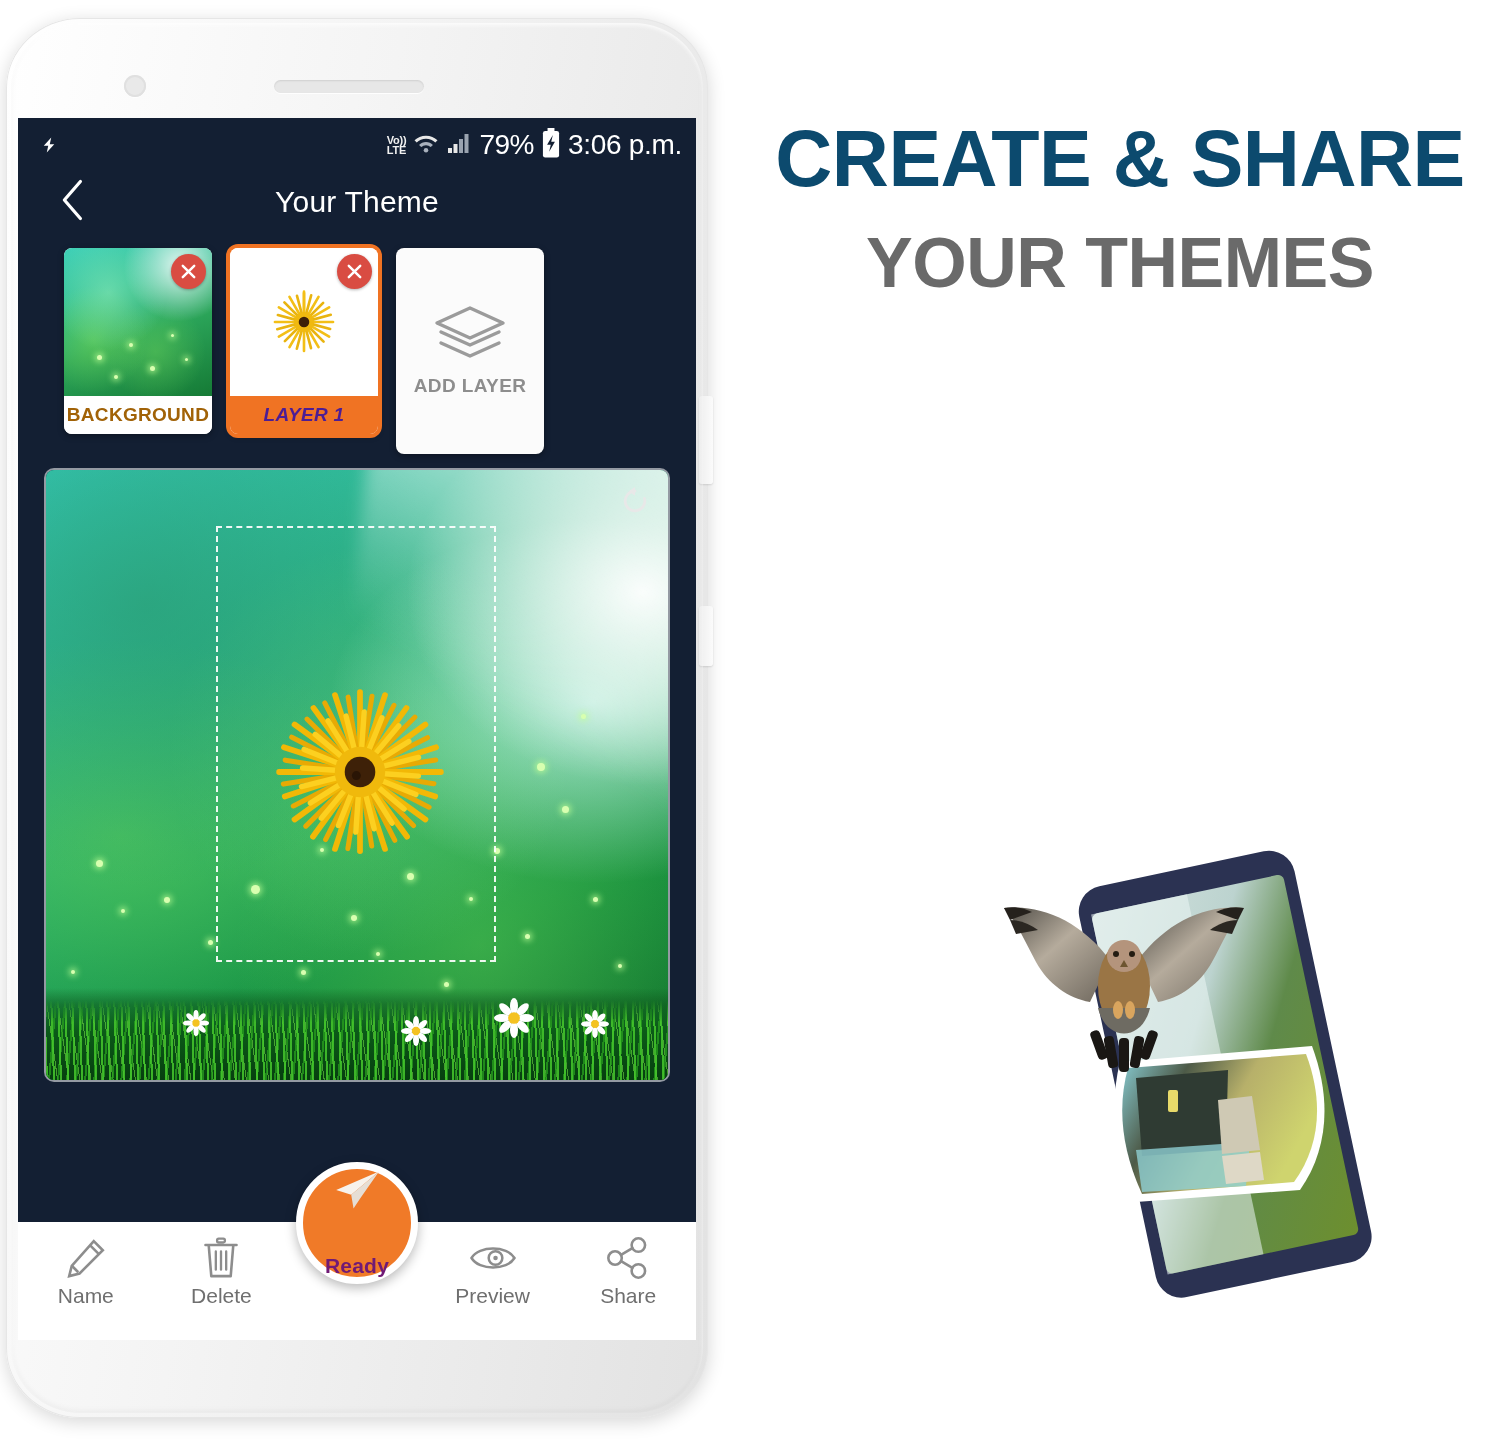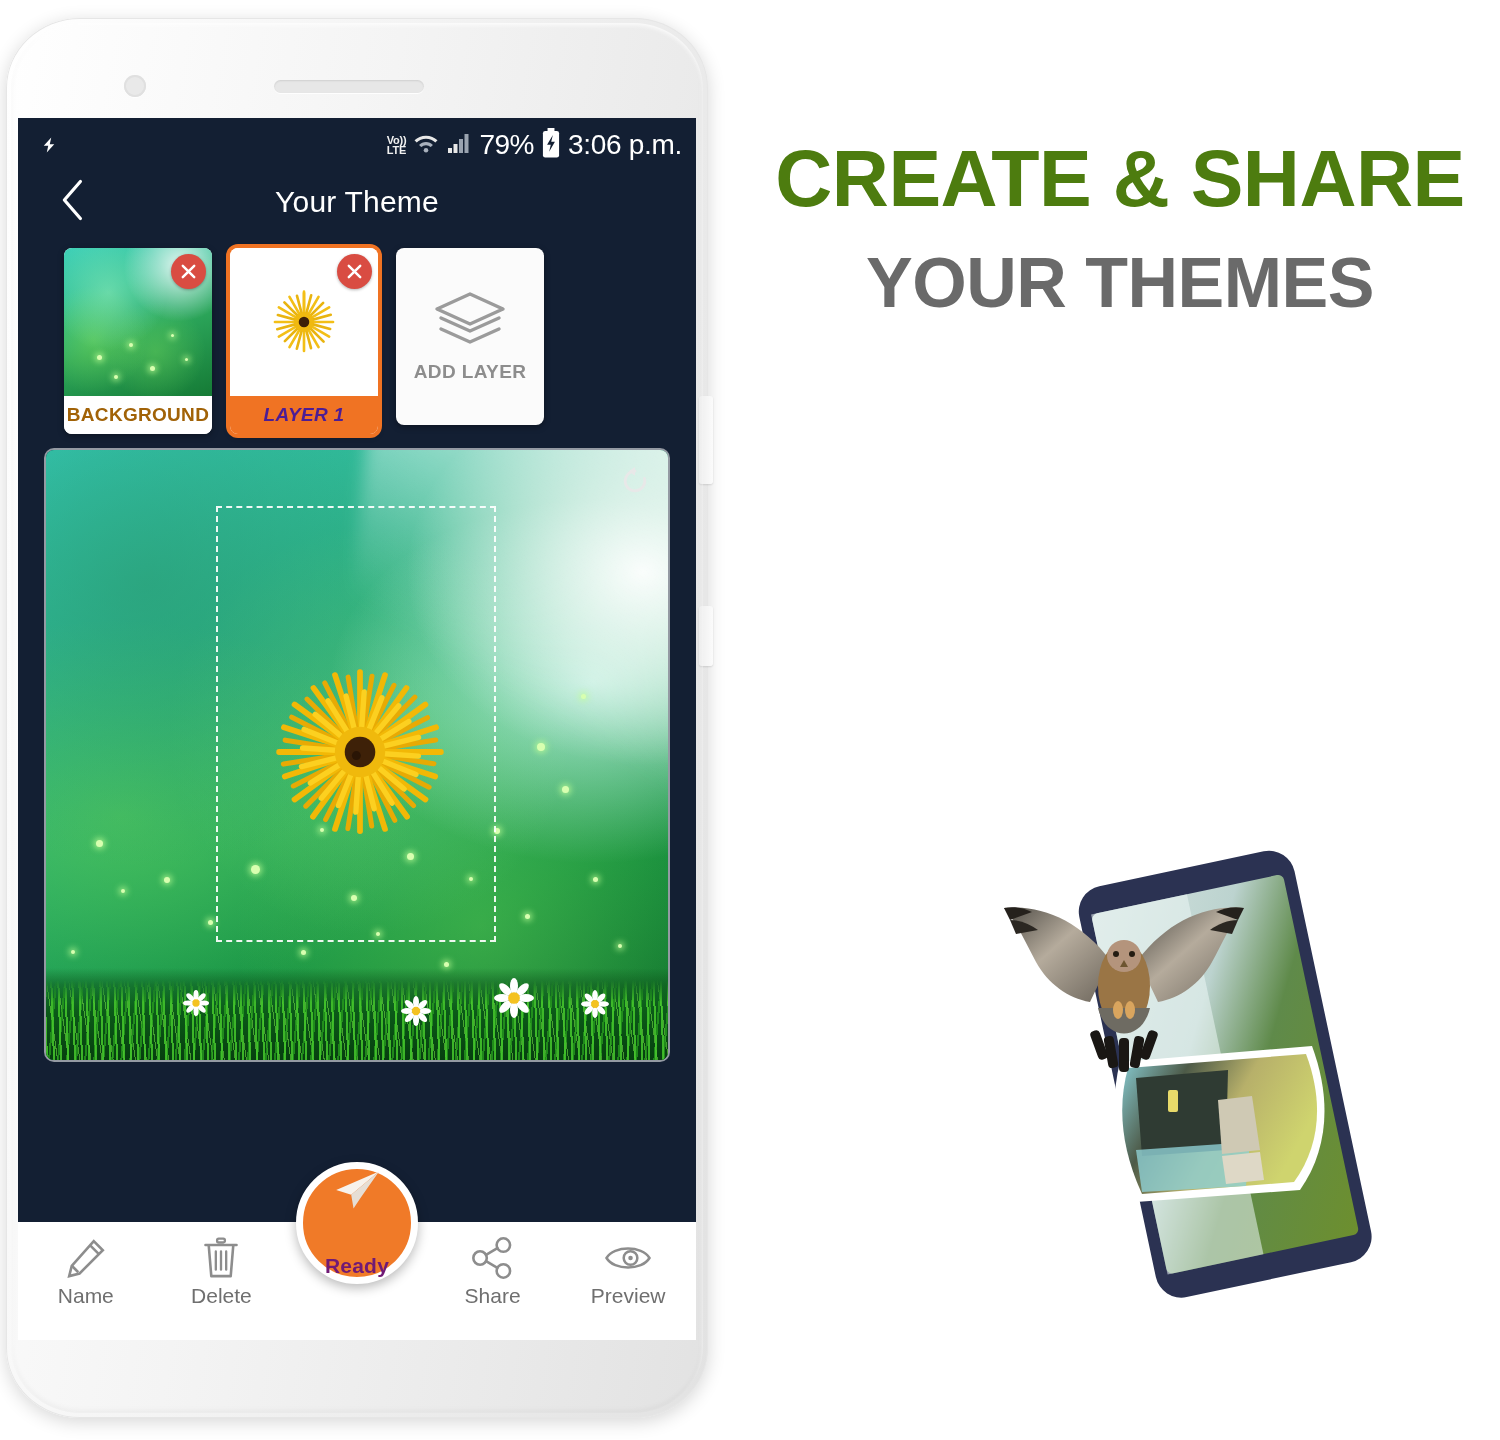--- a/index.html
+++ b/index.html
@@ -74,21 +74,21 @@
       radial-gradient(circle at 78% 12%, rgba(255,255,255,.85) 0%, rgba(255,255,255,0) 32%),
       radial-gradient(circle at 30% 30%, rgba(150,240,190,.55) 0%, rgba(150,240,190,0) 40%),
       radial-gradient(circle at 20% 62%, rgba(120,220,90,.55) 0%, rgba(120,220,90,0) 36%),
       radial-gradient(circle at 62% 70%, rgba(120,220,90,.40) 0%, rgba(120,220,90,0) 36%),
       linear-gradient(160deg,#3fd0b8 0%, #2fbf94 28%, #2ba459 58%, #157a35 100%);
   }
   .sparkle { position:absolute; border-radius:50%; background:#d8ffb0;
     box-shadow:0 0 6px 2px rgba(190,255,150,.8); }
 
   
-  .add-card { width:148px; height:177px; background:#fbfbfb; border-radius:8px;
+  .add-card { width:148px; height:206px; background:#fbfbfb; border-radius:8px;
     box-shadow:0 2px 6px rgba(0,0,0,.35); display:flex; flex-direction:column;
     align-items:center; justify-content:center; gap:4px; }
   .add-card .al-label { font-size:19px; font-weight:bold; color:#8d8d8d; letter-spacing:.4px; }
 
   
   .canvas-wrap { margin:16px auto 0; width:622px; height:610px; position:relative;
     border-radius:8px; overflow:hidden; box-shadow:0 0 0 2px rgba(255,255,255,.55); }
   .canvas-bg { position:absolute; inset:0;
     background:
       radial-gradient(ellipse at 96% 20%, rgba(255,255,255,.95) 0%, rgba(255,255,255,0) 28%),
@@ -130,22 +130,22 @@
   .bb-label { font-size:21px; color:#6f6f6f; }
   .fab { position:absolute; left:50%; transform:translateX(-50%); bottom:56px;
     width:122px; height:122px; border-radius:50%; background:#f07a28;
     border:7px solid #ffffff; display:flex; flex-direction:column;
     align-items:center; justify-content:center; gap:2px;
     box-shadow:0 4px 12px rgba(0,0,0,.28); z-index:5; }
   .fab-label { color:#701a75; font-size:21px; font-weight:bold; letter-spacing:.2px;margin-top:36px; }
 
   
   .headline { position:absolute; left:740px; top:118px; width:760px; text-align:center; }
-  .headline .l1 { font-size:79px; font-weight:bold; color:#4d7c0f; letter-spacing:-.5px;
-    line-height:1.05; white-space:nowrap;margin-top:20px; }
+  .headline .l1 { font-size:79px; font-weight:bold; color:#0c4a6e; letter-spacing:-.5px;
+    line-height:1.05; white-space:nowrap; }
   .headline .l2 { font-size:70px; font-weight:bold; color:#6a6a6a; letter-spacing:-.5px;
     line-height:1.05; margin-top:26px; white-space:nowrap; }
 
   .promo { position:absolute; left:960px; top:850px; width:470px; height:460px; }
 </style>
 </head>
 <body>
 
 <div class="stage">
 
@@ -663,39 +663,39 @@
               <path d="M11 12 V26 M15 12 V26 M19 12 V26" stroke="#8d8d8d" stroke-width="1.8" stroke-linecap="round"></path>
             </svg>
           </span>
           <span class="bb-label">Delete</span>
         </div>
 
         <div class="bb-item spacer"></div>
 
         <div class="bb-item">
           <span>
+            <svg width="48" height="44" viewBox="0 0 38 28">
+              <path d="M2 14 C8 4, 30 4, 36 14 C30 24, 8 24, 2 14 Z" fill="none" stroke="#8d8d8d" stroke-width="2"></path>
+              <circle cx="21" cy="14" r="5.4" fill="none" stroke="#8d8d8d" stroke-width="2"></circle>
+              <circle cx="21" cy="14" r="1.8" fill="#8d8d8d"></circle>
+            </svg>
+          </span>
+          <span class="bb-label">Preview</span>
+        </div>
+
+        <div class="bb-item">
+          <span>
             <svg width="44" height="44" viewBox="0 0 34 34">
               <circle cx="25" cy="7" r="5.2" fill="none" stroke="#8d8d8d" stroke-width="2"></circle>
               <circle cx="25" cy="27" r="5.2" fill="none" stroke="#8d8d8d" stroke-width="2"></circle>
               <circle cx="7" cy="17" r="5.2" fill="none" stroke="#8d8d8d" stroke-width="2"></circle>
               <path d="M11.6 14.6 L20.4 9.4 M11.6 19.4 L20.4 24.6" stroke="#8d8d8d" stroke-width="2" stroke-linecap="round"></path>
             </svg>
           </span>
           <span class="bb-label">Share</span>
-        </div>
-
-        <div class="bb-item">
-          <span>
-            <svg width="48" height="44" viewBox="0 0 38 28">
-              <path d="M2 14 C8 4, 30 4, 36 14 C30 24, 8 24, 2 14 Z" fill="none" stroke="#8d8d8d" stroke-width="2"></path>
-              <circle cx="21" cy="14" r="5.4" fill="none" stroke="#8d8d8d" stroke-width="2"></circle>
-              <circle cx="21" cy="14" r="1.8" fill="#8d8d8d"></circle>
-            </svg>
-          </span>
-          <span class="bb-label">Preview</span>
         </div>
       </div>
 
       <div class="fab">
         <span>
           <svg width="52" height="44" viewBox="0 0 44 38">
             <path d="M41 3 L4 19 L17 23 Z" fill="#f7f2ec"></path>
             <path d="M41 3 L17 23 L19 35 L25 26 Z" fill="#e6ded5"></path>
           </svg>
         </span>

